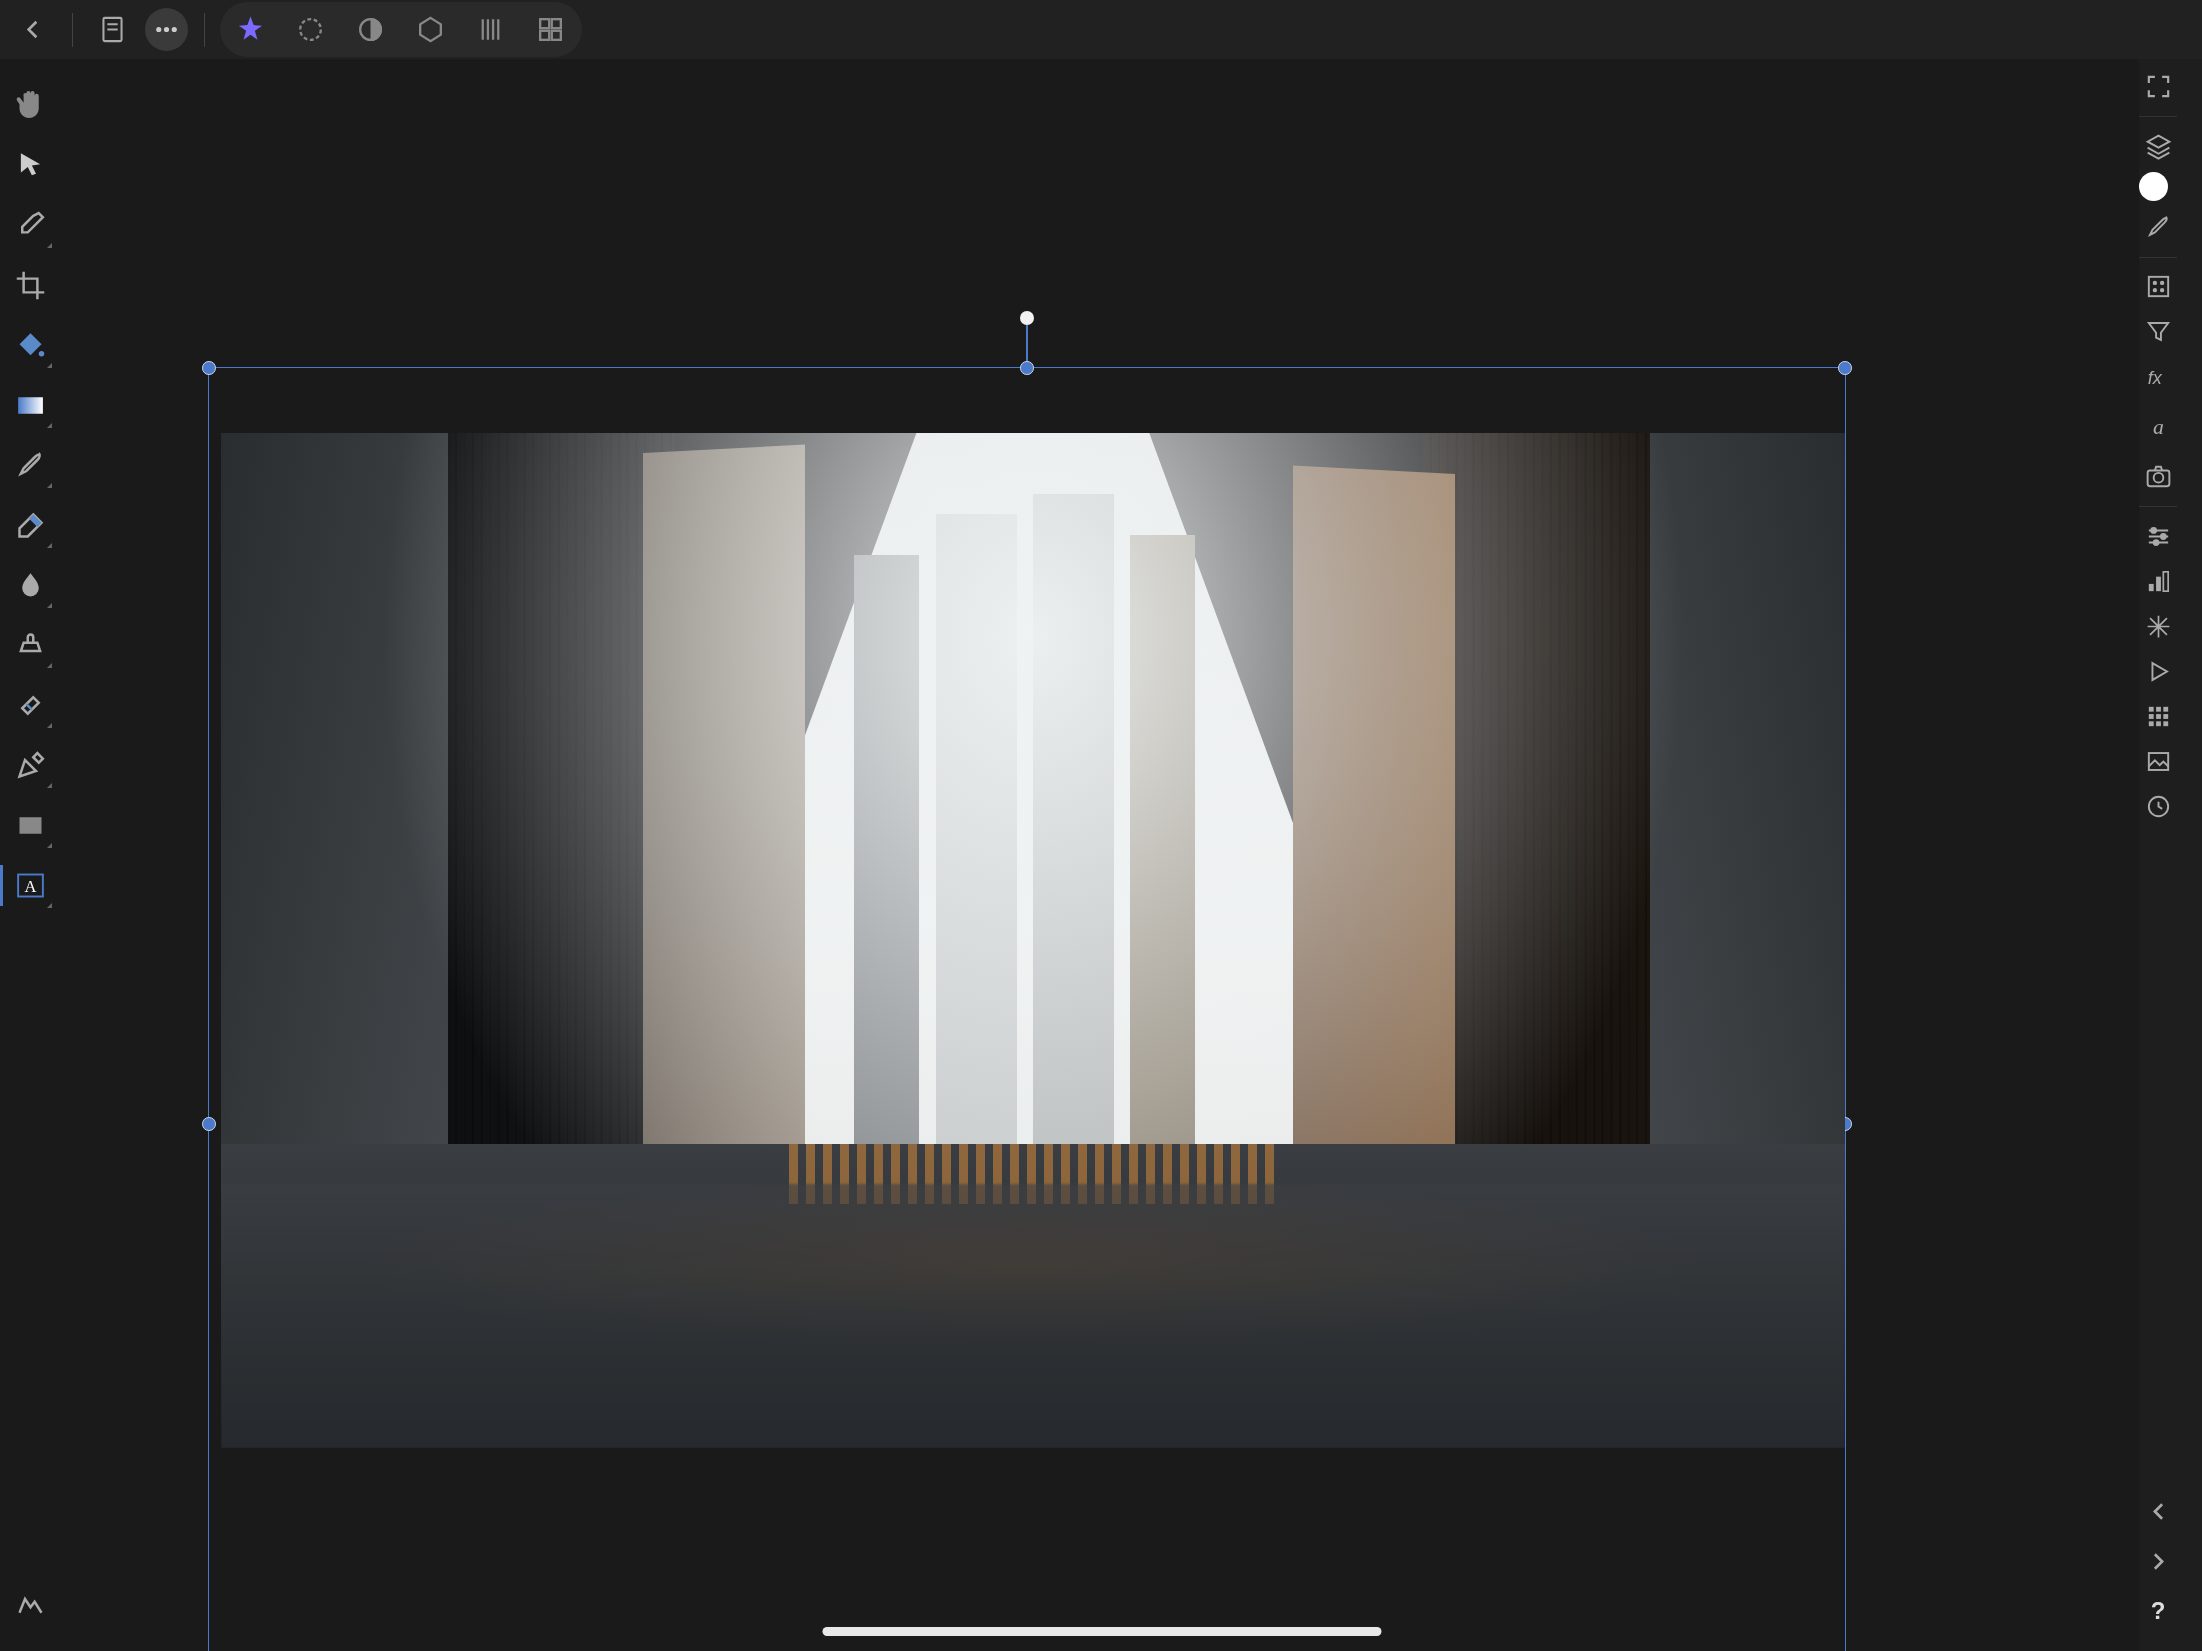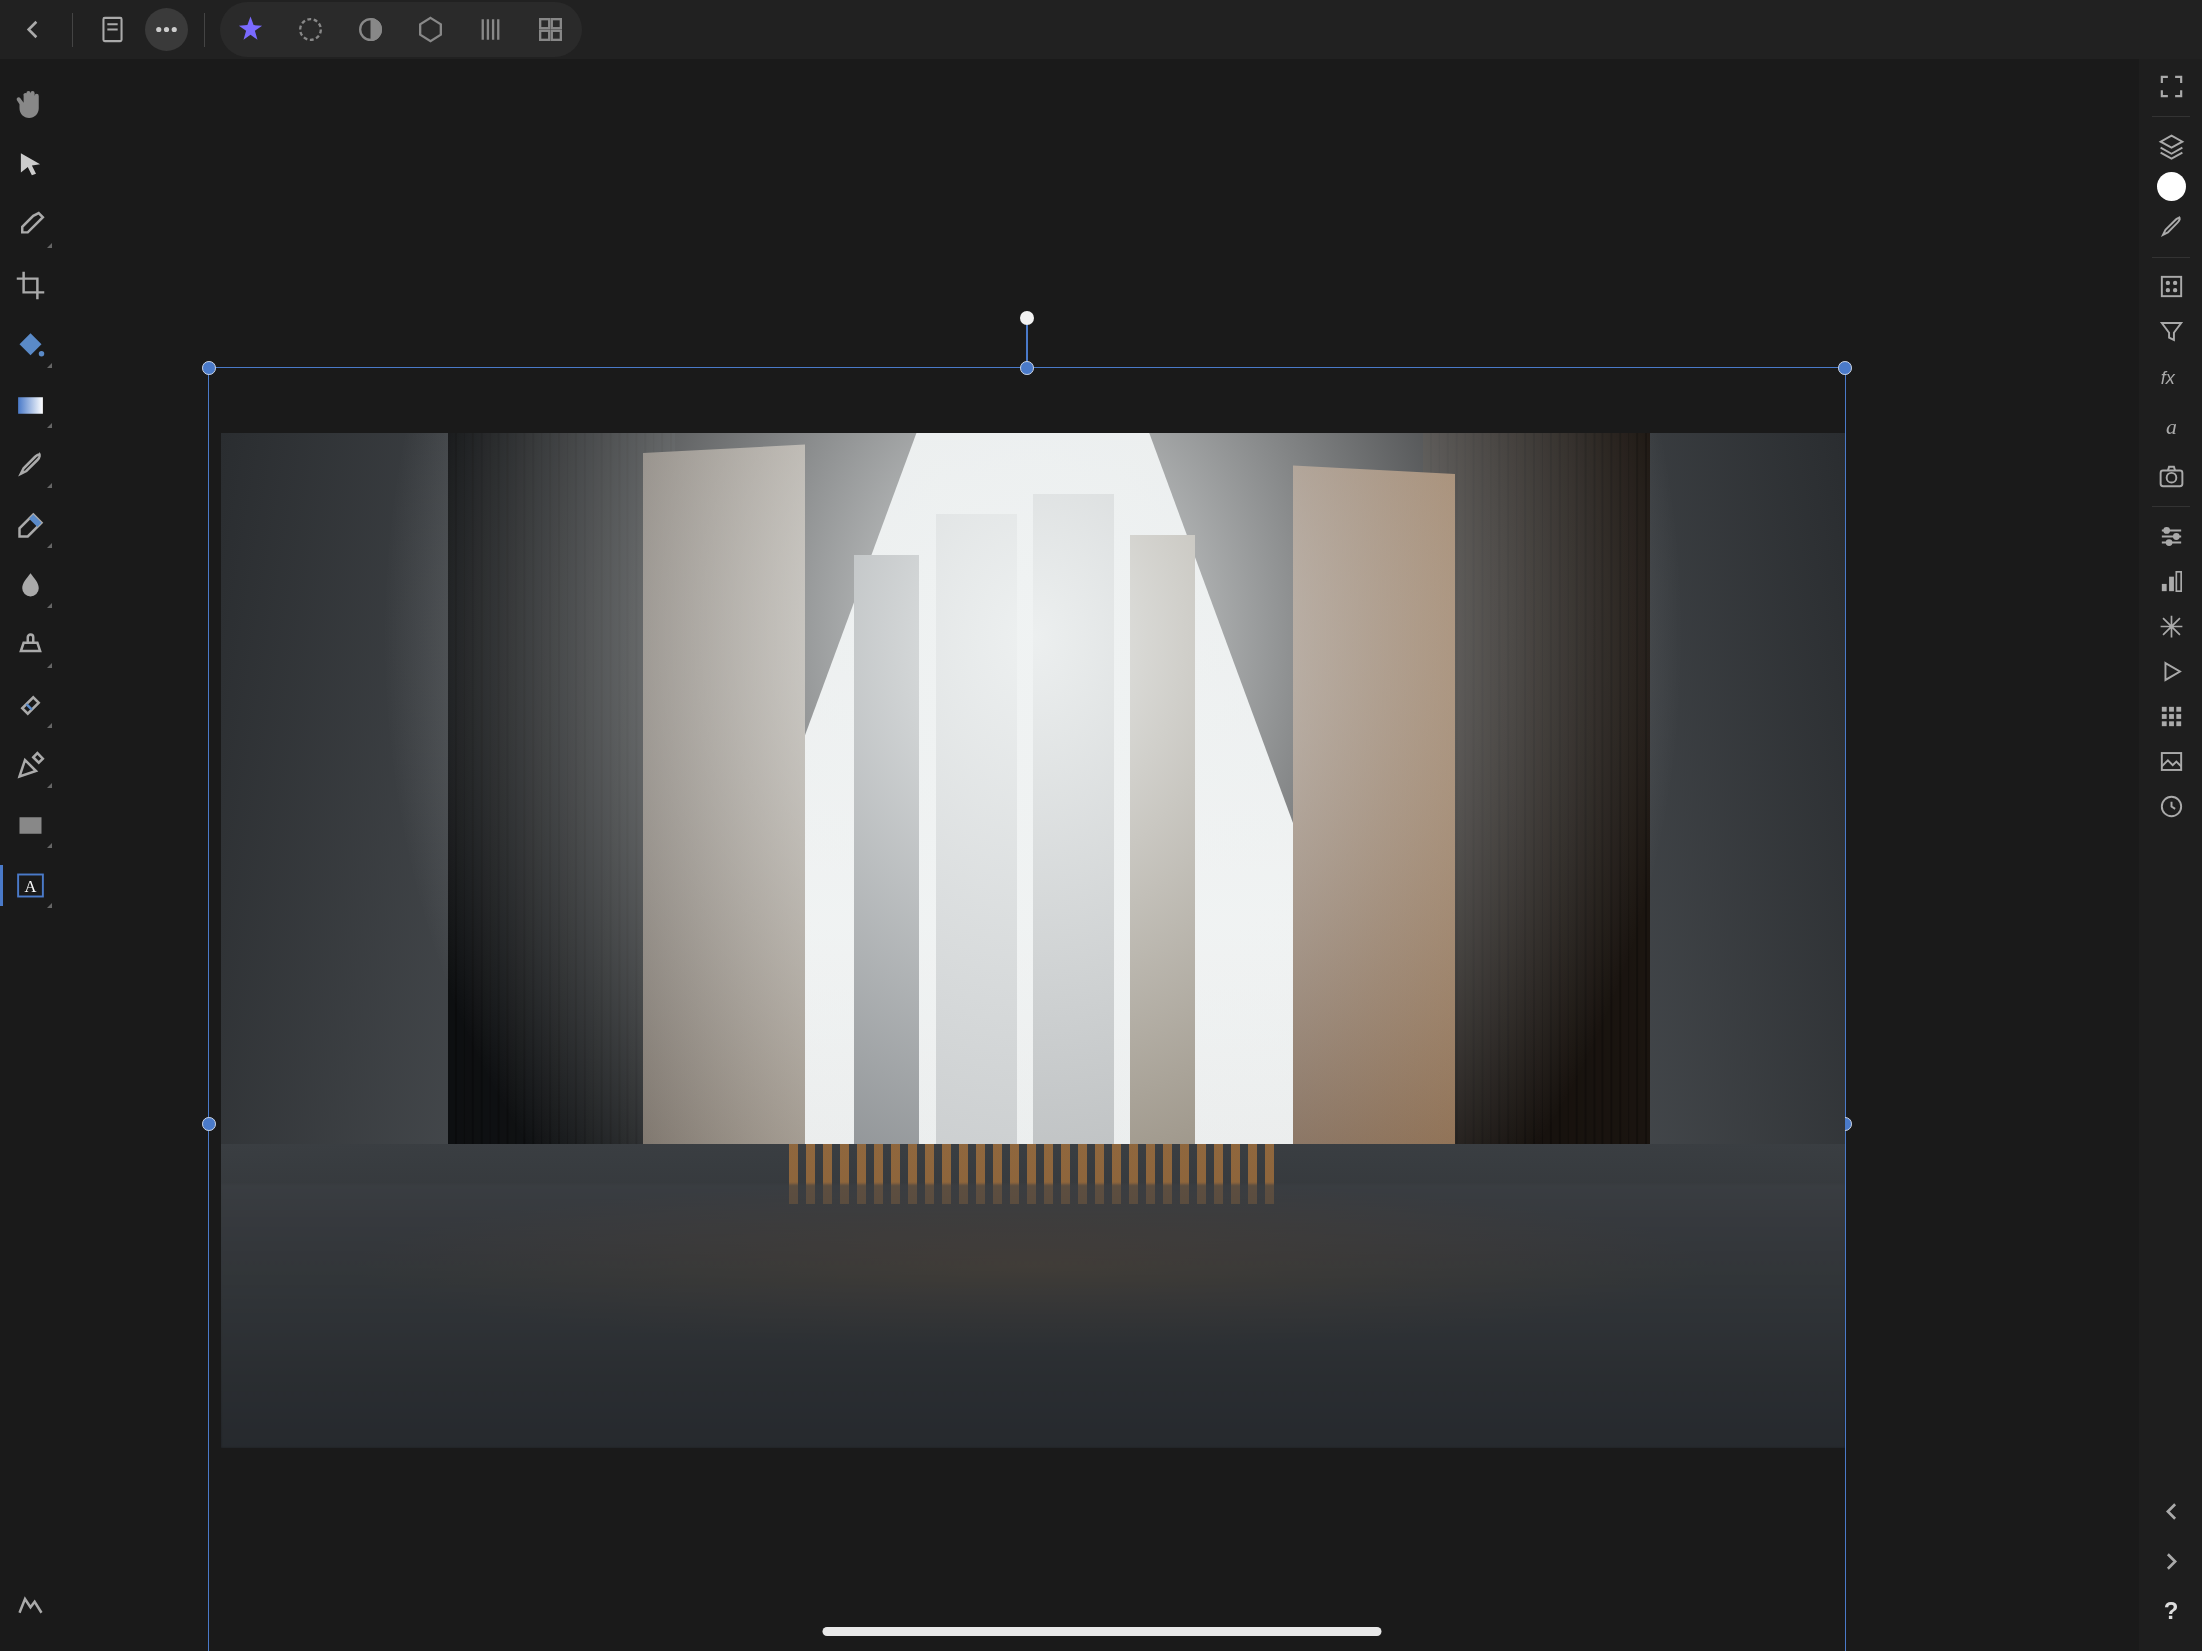--- a/index.html
+++ b/index.html
@@ -48,21 +48,21 @@
   .bldg.r3 { right:24%; top:4%; width:10%; height:88%; background: linear-gradient(268deg,#8c6a4a,#6a4e38); transform: skewY(3deg); transform-origin: top right;}
   .bldg.c1 { left:44%; top:8%; width:5%; height:75%; background:#babdbf;}
   .bldg.c2 { left:50%; top:6%; width:5%; height:78%; background:#a8abad;}
   .bldg.c3 { left:39%; top:12%; width:4%; height:70%; background:#6c7074;}
   .bldg.c4 { left:56%; top:10%; width:4%; height:72%; background:#7c705e;}
   .road { position:absolute; left:0; right:0; bottom:0; height:30%; background: linear-gradient(to top, #1a1c1e 0%, #2a2d30 40%, #3a3e42 100%); }
   .road::after{content:""; position:absolute; inset:0; background: radial-gradient(ellipse 60% 40% at 50% 40%, rgba(200,120,40,0.3), transparent 70%);}
   .reflect { position:absolute; left:0; right:0; bottom:0; height:26%; background: linear-gradient(to top, rgba(40,44,48,0.9), rgba(60,64,68,0.6)); filter: blur(0.9px);}
   .cars { position:absolute; left:35%; right:35%; bottom:24%; height:6%; background: repeating-linear-gradient(90deg, #c8823a 0 8.6px, transparent 8.6px 17px); opacity:0.6;}
   
-  .right-toolbar { width: 64px; background: #1e1e1e; display: flex; flex-direction: column; align-items: center; padding-top: 8.6px; gap: 7px; position: relative; }
+  .right-toolbar { width: 64px; background: #1e1e1e; display: flex; flex-direction: column; align-items: flex-start; padding-top: 8.6px; gap: 7px; position: relative; }
   .right-toolbar .panel { width: 38px; height: 38px; display: flex; flex-direction: column; align-items: center; justify-content: center; cursor: pointer; }
   .right-toolbar .panel svg { width: 29px; height: 29px; }
   .right-toolbar .panel.white-circle { width: 29px; height: 29px; border-radius: 50%; background: #fff; }
   .right-toolbar .panel small { font-size: 13.8px; color: #999; margin-top: 1.7px; }
   .right-toolbar .sep { width: 38px; height: 0.9px; background: #333; margin: 3.4px 0;}
   .right-toolbar .bottom-group { margin-top: auto; display: flex; flex-direction: column; gap: 12px; align-items: center; padding-bottom: 20.6px;}
   
   .home-indicator { position: absolute; bottom: 15.5px; left: 50%; transform: translateX(-50%); width: 559px; height: 8.6px; border-radius: 5.2px; background: #e8e8e8; }
 
   

